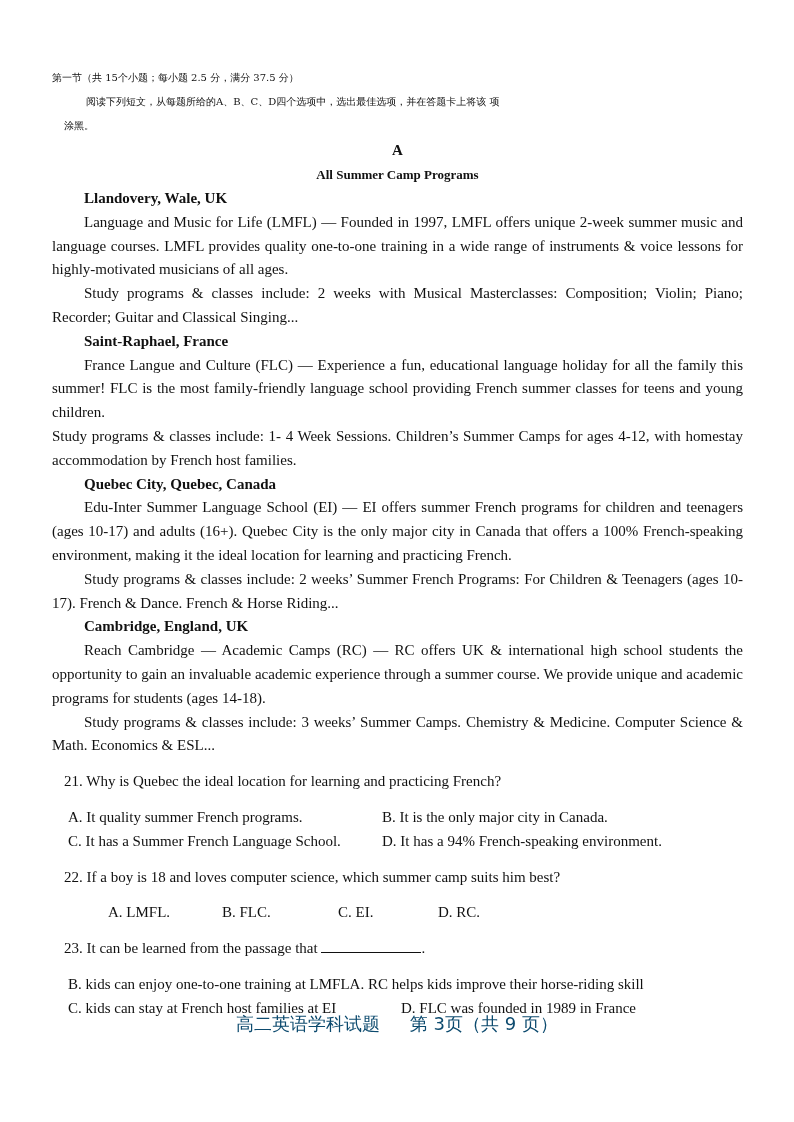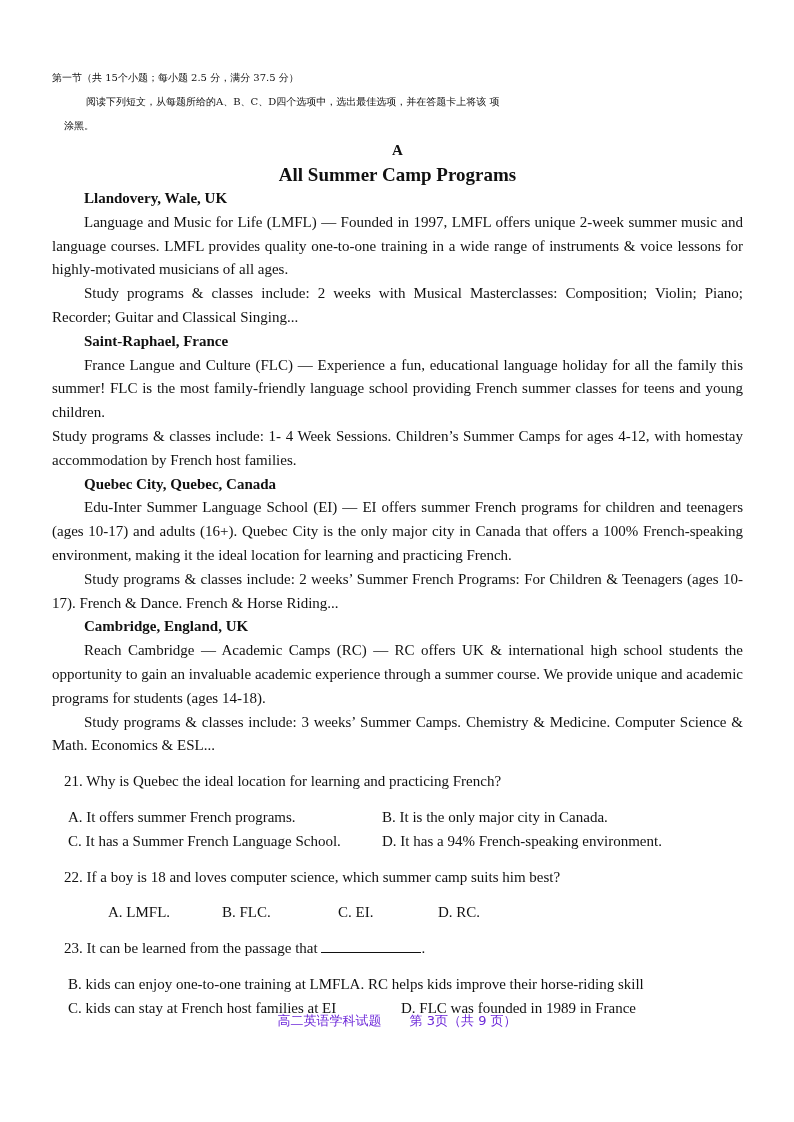--- a/index.html
+++ b/index.html
@@ -11,55 +11,55 @@
   .cn { font-family: "DejaVu Serif", "Liberation Serif", serif; font-size: 10px; }
   .sec-intro { text-indent: 34px; padding-right: 8px; }
   .sec-intro-cont { padding-left: 12px; }
   .center { text-align: center; }
   .bold { font-weight: bold; }
   .loc { font-weight: bold; padding-left: 32px; }
   .q { margin: 12px; }
   .opts { display: flex; padding-left: 16px; font-size: 15px; line-height: 23.8px; }
   .opt { white-space: nowrap; }
   .footer { position: absolute; top: 1012px; left: 0; width: 794px; text-align: center;
-            font-family: "DejaVu Sans", "Liberation Sans", sans-serif; font-size: 13px; color: #6d28d9; }
+            font-family: "DejaVu Sans", "Liberation Sans", sans-serif; font-size: 18px; color: #0c4a6e; }
   .footer span { margin: 0 12px; }
   .blank { display: inline-block; width: 100px; border-bottom: 1px solid #111; height: 14px; vertical-align: baseline; }
 </style>
 </head>
 <body>
 
 <div class="page">
 
   <div class="line cn">第一节（共 15个小题；每小题 2.5 分，满分 37.5 分）</div>
   <div class="line cn sec-intro">阅读下列短文，从每题所给的A、B、C、D四个选项中，选出最佳选项，并在答题卡上将该 项</div>
   <div class="line cn sec-intro-cont">涂黑。</div>
 
   <div class="line center bold" style="margin-top:2px;">A</div>
-  <div class="line center bold" style="font-size:19px;">All Summer Camp Programs</div>
+  <div class="line center bold" style="font-size:13px;">All Summer Camp Programs</div>
 
   <div class="line loc">Llandovery, Wale, UK</div>
   <div class="line indent">Language and Music for Life (LMFL) — Founded in 1997, LMFL offers unique 2-week summer music and language courses. LMFL provides quality one-to-one training in a wide range of instruments &amp; voice lessons for highly-motivated musicians of all ages.</div>
   <div class="line indent">Study programs &amp; classes include: 2 weeks with Musical Masterclasses: Composition; Violin; Piano; Recorder; Guitar and Classical Singing...</div>
 
   <div class="line loc">Saint-Raphael, France</div>
   <div class="line indent">France Langue and Culture (FLC) — Experience a fun, educational language holiday for all the family this summer! FLC is the most family-friendly language school providing French summer classes for teens and young children.</div>
   <div class="line">Study programs &amp; classes include: 1- 4 Week Sessions. Children’s Summer Camps for ages 4-12, with homestay accommodation by French host families.</div>
 
   <div class="line loc">Quebec City, Quebec, Canada</div>
   <div class="line indent">Edu-Inter Summer Language School (EI) — EI offers summer French programs for children and teenagers (ages 10-17) and adults (16+). Quebec City is the only major city in Canada that offers a 100% French-speaking environment, making it the ideal location for learning and practicing French.</div>
   <div class="line indent">Study programs &amp; classes include: 2 weeks’ Summer French Programs: For Children &amp; Teenagers (ages 10-17). French &amp; Dance. French &amp; Horse Riding...</div>
 
   <div class="line loc">Cambridge, England, UK</div>
   <div class="line indent">Reach Cambridge — Academic Camps (RC) — RC offers UK &amp; international high school students the opportunity to gain an invaluable academic experience through a summer course. We provide unique and academic programs for students (ages 14-18).</div>
   <div class="line indent">Study programs &amp; classes include: 3 weeks’ Summer Camps. Chemistry &amp; Medicine. Computer Science &amp; Math. Economics &amp; ESL...</div>
 
   <div class="line q">21. Why is Quebec the ideal location for learning and practicing French?</div>
   <div class="opts">
-    <span class="opt" style="width:314px;">A. It offers summer French programs.</span>
+    <span class="opt" style="width:314px;">A. It quality summer French programs.</span>
     <span class="opt">B. It is the only major city in Canada.</span>
   </div>
   <div class="opts">
     <span class="opt" style="width:314px;">C. It has a Summer French Language School.</span>
     <span class="opt">D. It has a 94% French-speaking environment.</span>
   </div>
 
   <div class="line q">22. If a boy is 18 and loves computer science, which summer camp suits him best?</div>
   <div class="opts">
     <span class="opt" style="width:114px;margin-left:40px;">A. LMFL.</span>

